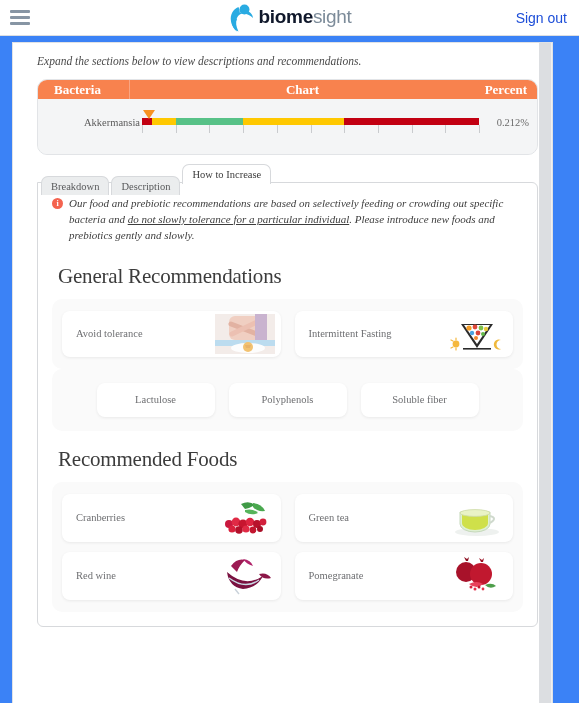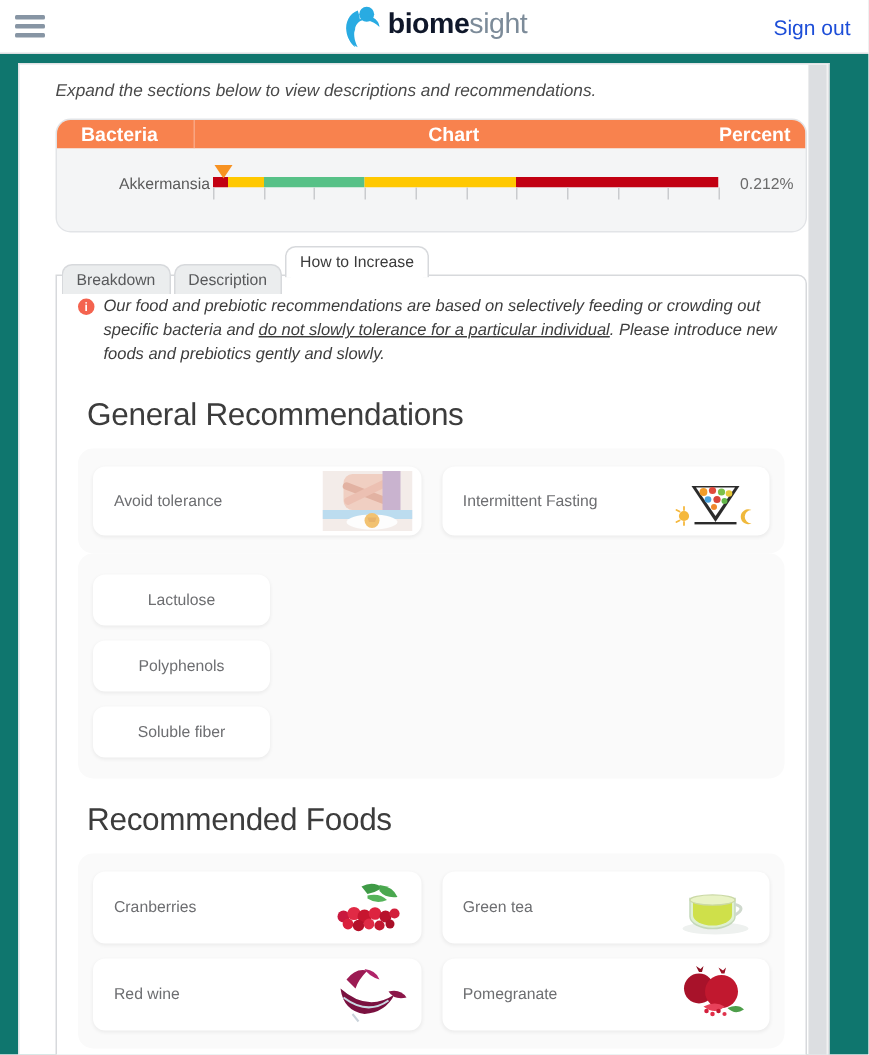--- a/index.html
+++ b/index.html
@@ -57,21 +57,22 @@
     font-size: 14px;
     color: #1d4ed8;
     cursor: pointer;
     text-decoration: none;
   }
 
   
   .page {
     position: relative;
     height: 667px;
-    background: #0f766e;
+    background: #3b82f6;
+    font-family: Liberation Serif, serif;
   }
   .content {
     position: absolute;
     left: 12px;
     top: 6px;
     width: 541px;
     height: 690px;
     background: #ffffff;
     border: 1px solid #e0e2e5;
     border-bottom: none;
@@ -288,21 +289,20 @@
   .card .thumb {
     width: 60px;
     height: 40px;
     flex: 0 0 auto;
     display: block;
   }
   .grp-general .card { width: calc(50% - 7px); }
   .grp-prebiotic {
     justify-content: center;
     padding: 14px 10px;
-    flex-direction: column;
   }
   .grp-prebiotic .card {
     width: 118px;
     height: 34px;
     justify-content: center;
     padding: 0 6px;
   }
   .grp-foods .card { width: calc(50% - 7px); height: 48px; }
 </style>
 </head>

